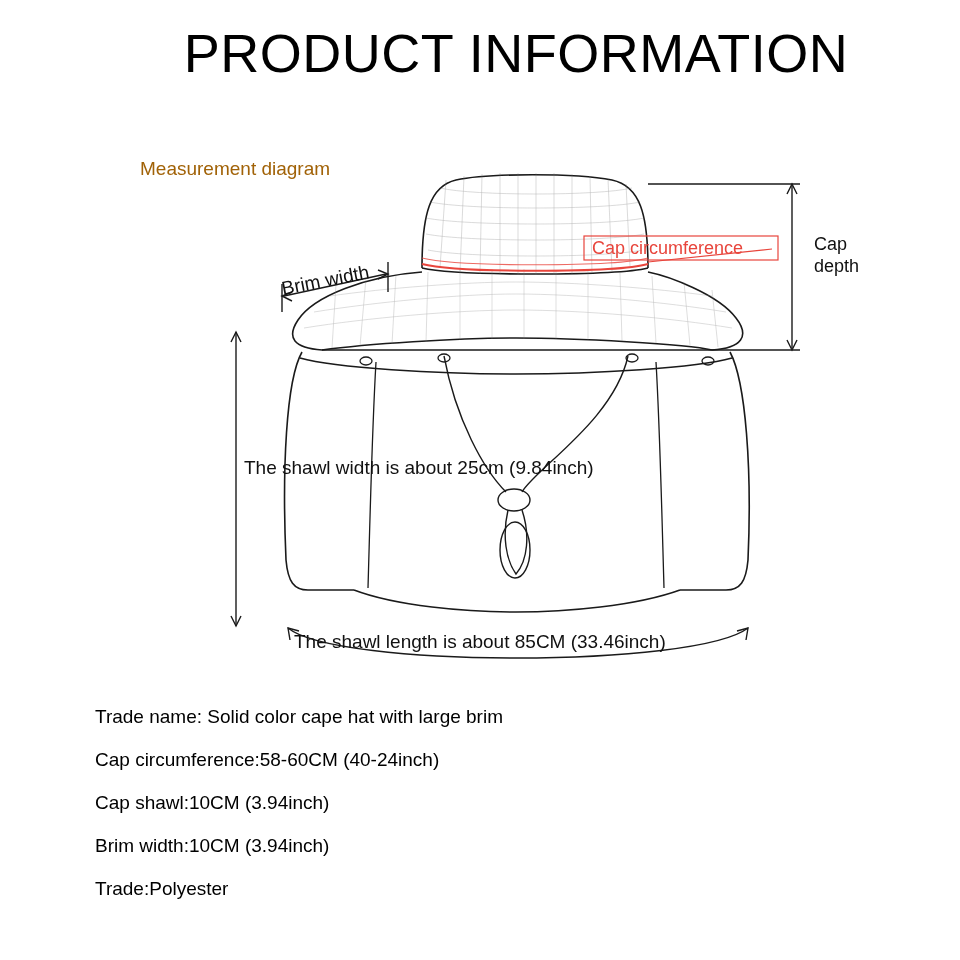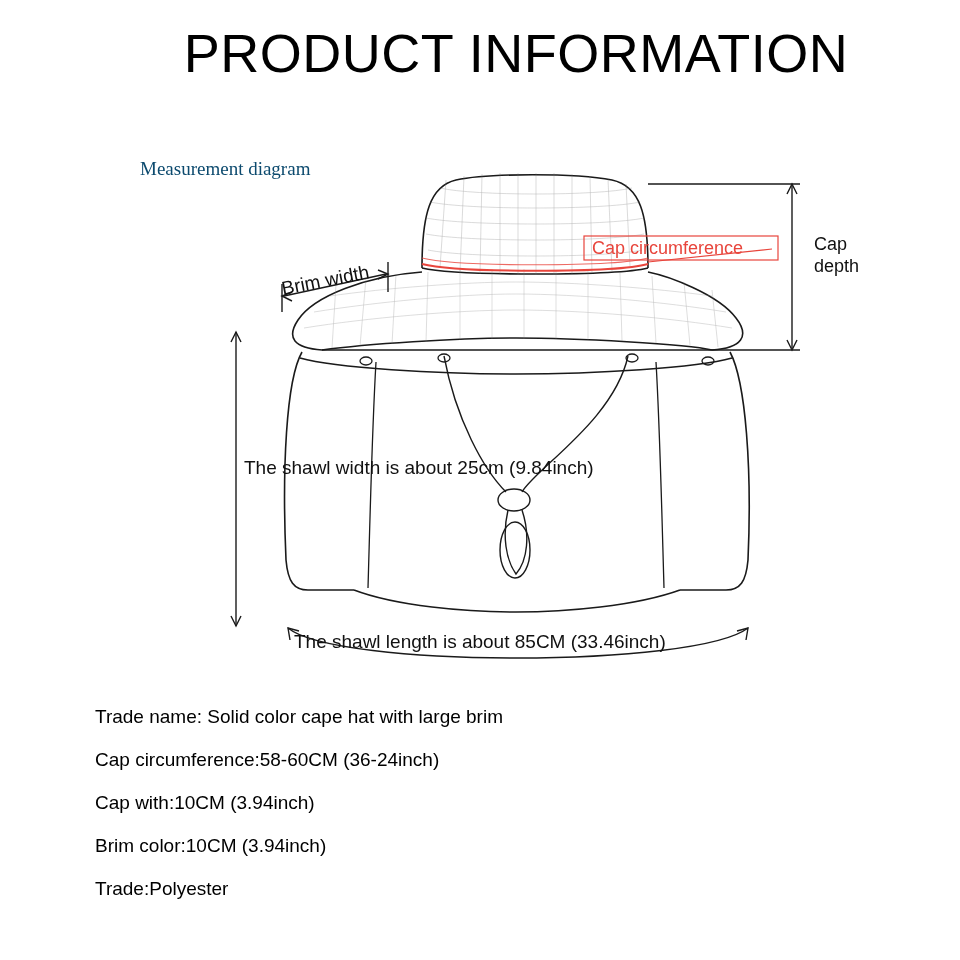--- a/index.html
+++ b/index.html
@@ -30,22 +30,21 @@
     letter-spacing: 0.5px;
     font-weight: 400;
     color: #000;
     padding-left: 36px;
   }
   .diagram-label {
     position: absolute;
     left: 140px;
     top: 158px;
     font-size: 19px;
-    color: #0c4a6e;
-    font-family: Liberation Serif, serif;
+    color: #a16207;
   }
   .svg-wrap {
     position: absolute;
     left: 0;
     top: 0;
     width: 960px;
     height: 700px;
     padding-left: 36px;
   }
   .spec-list {
@@ -167,19 +166,19 @@
         <path d="M254,640 L252,628 L263,631"></path>
         <path d="M701,631 L712,628 L710,640"></path>
       </g>
       <text x="258" y="648" font-size="19" fill="#111">The shawl length is about 85CM (33.46inch)</text>
 
     </svg>
   </div>
 
   <div class="spec-list">
     <div class="spec-line">Trade name: Solid color cape hat with large brim</div>
-    <div class="spec-line">Cap circumference:58-60CM (36-24inch)</div>
-    <div class="spec-line">Cap with:10CM (3.94inch)</div>
-    <div class="spec-line">Brim color:10CM (3.94inch)</div>
+    <div class="spec-line">Cap circumference:58-60CM (40-24inch)</div>
+    <div class="spec-line">Cap shawl:10CM (3.94inch)</div>
+    <div class="spec-line">Brim width:10CM (3.94inch)</div>
     <div class="spec-line">Trade:Polyester</div>
   </div>
 
 </div>
 
 </body></html>

